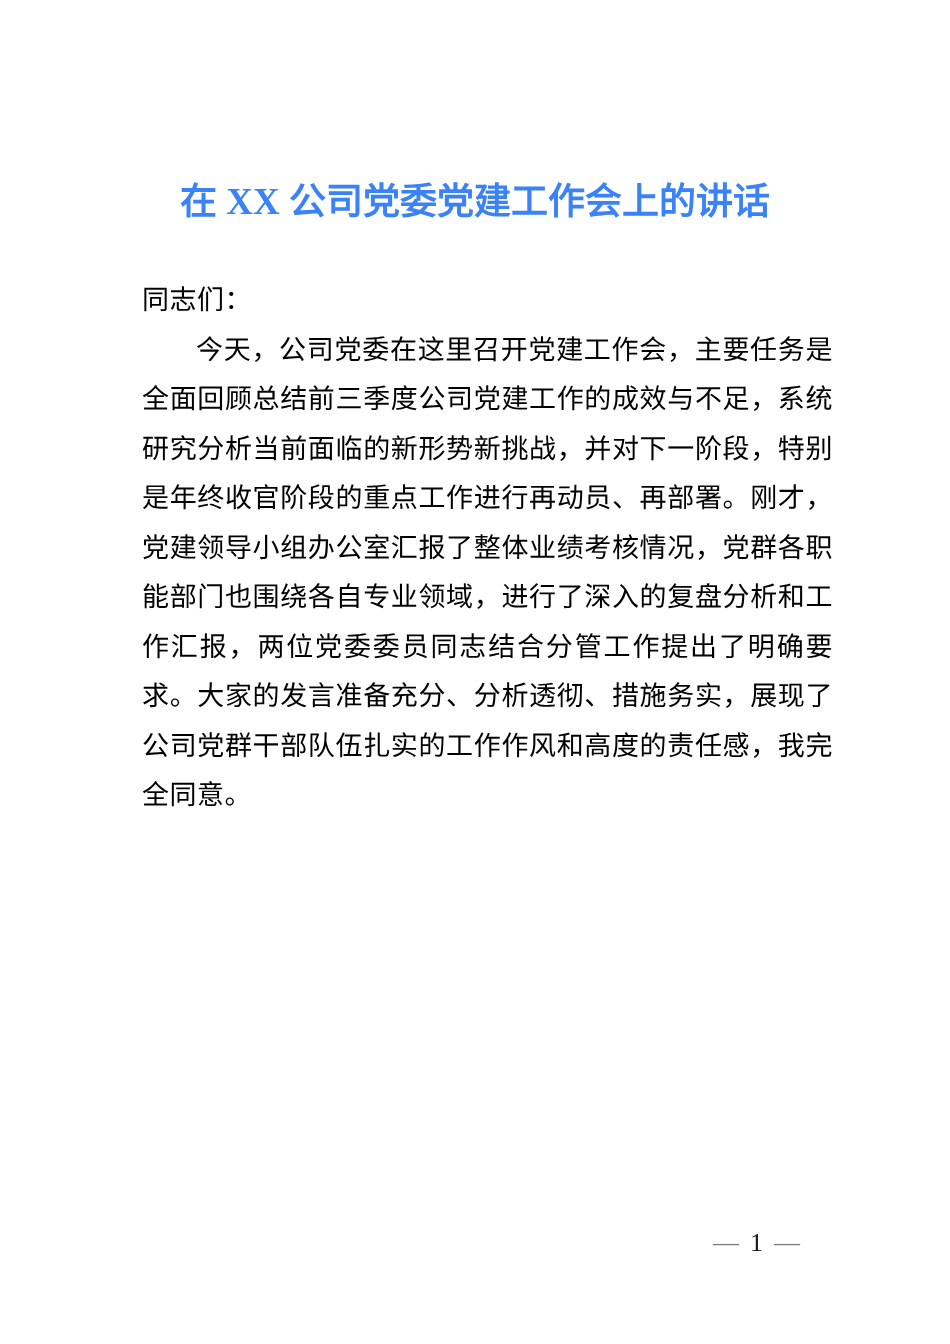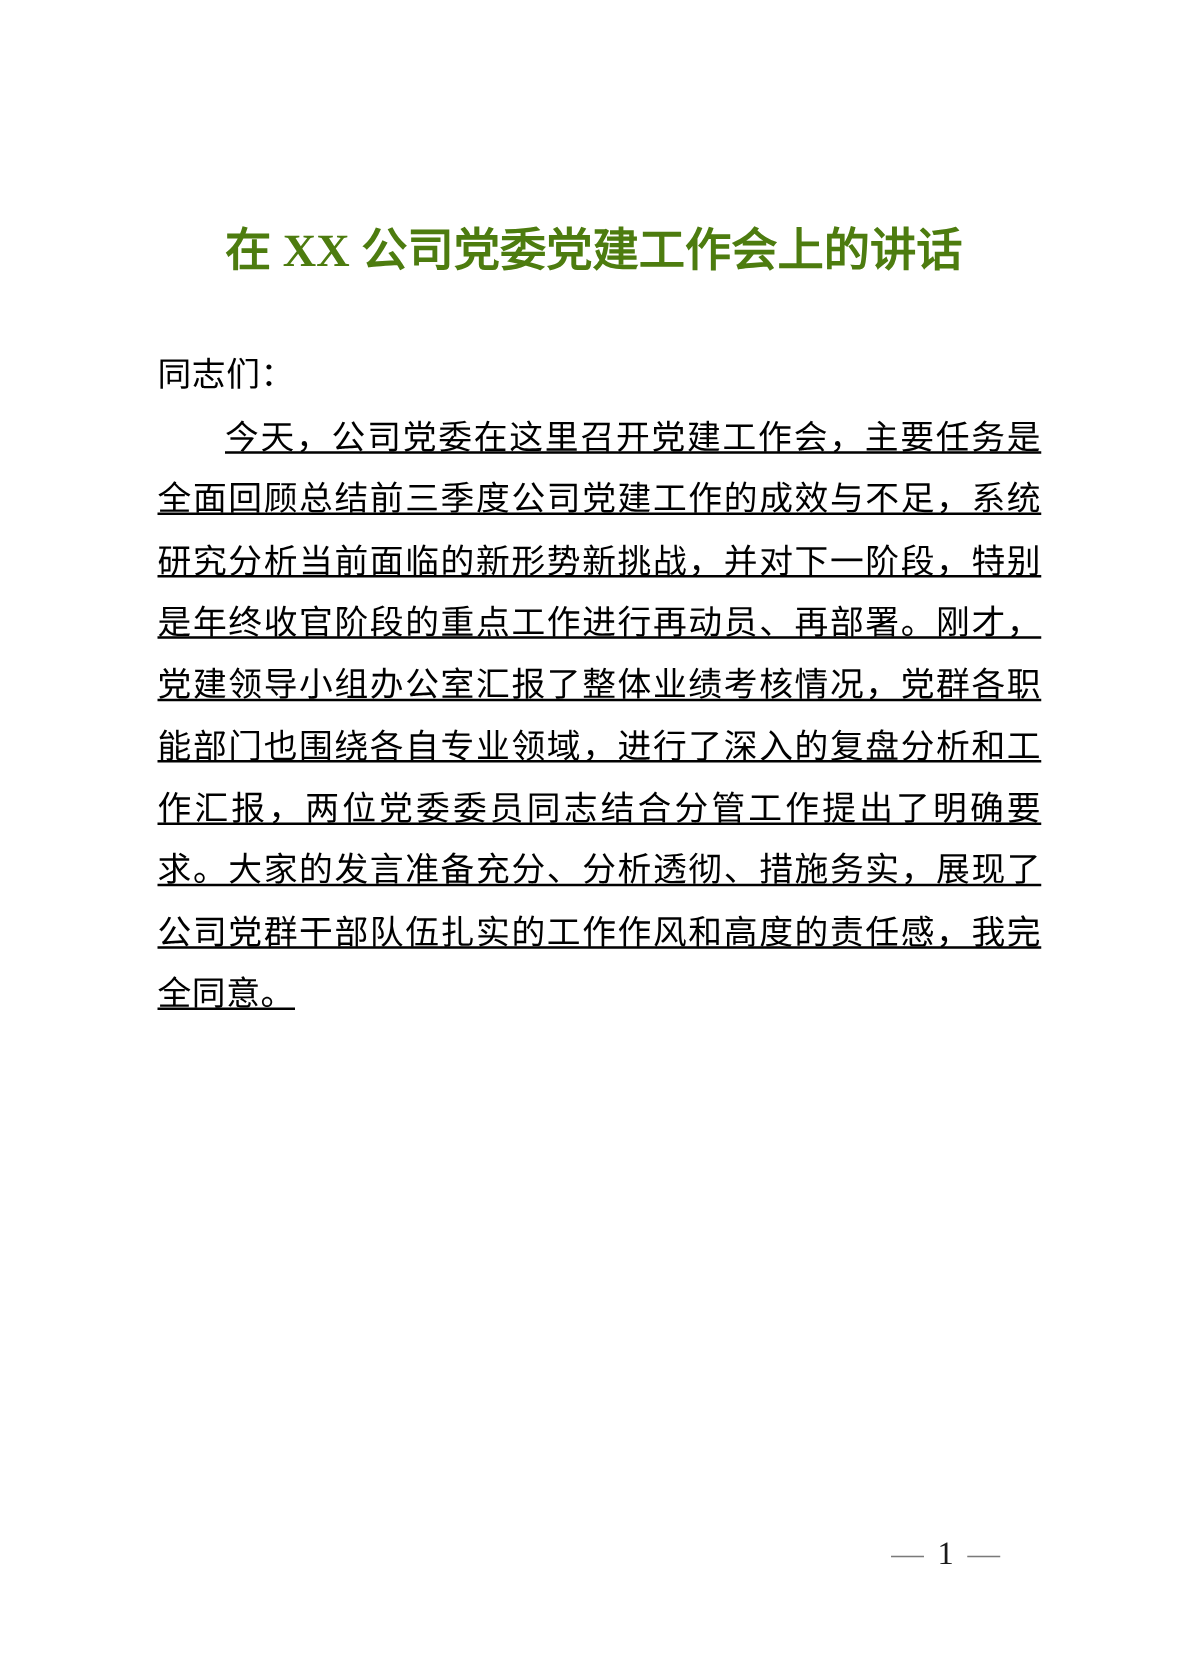--- a/index.html
+++ b/index.html
@@ -16,40 +16,40 @@
     font-family: "Liberation Serif", serif;
     overflow: hidden;
   }
   .doc-title {
     margin: 0;
     padding-top: 180px;
     text-align: center;
     font-size: 37px;
     line-height: 1.2;
     font-weight: 700;
-    color: #4d7c0f;
+    color: #3b82f6;
     white-space: nowrap;
   }
   .doc-body {
     margin-top: 52px;
     padding-left: 126px;
     padding-right: 117px;
     font-size: 27px;
     line-height: 49.5px;
     text-align: justify;
     text-justify: inter-ideograph;
     letter-spacing: 0.5px;
+    margin-left: 16px;
   }
   .salutation {
     margin: 0;
   }
   .para {
     margin: 0;
     text-indent: 2em;
-    text-decoration: underline;
   }
   .page-footer {
     position: absolute;
     top: 1226px;
     right: 150px;
     font-size: 26px;
     line-height: 1.3;
     white-space: nowrap;
   }
   .footer-dash {

